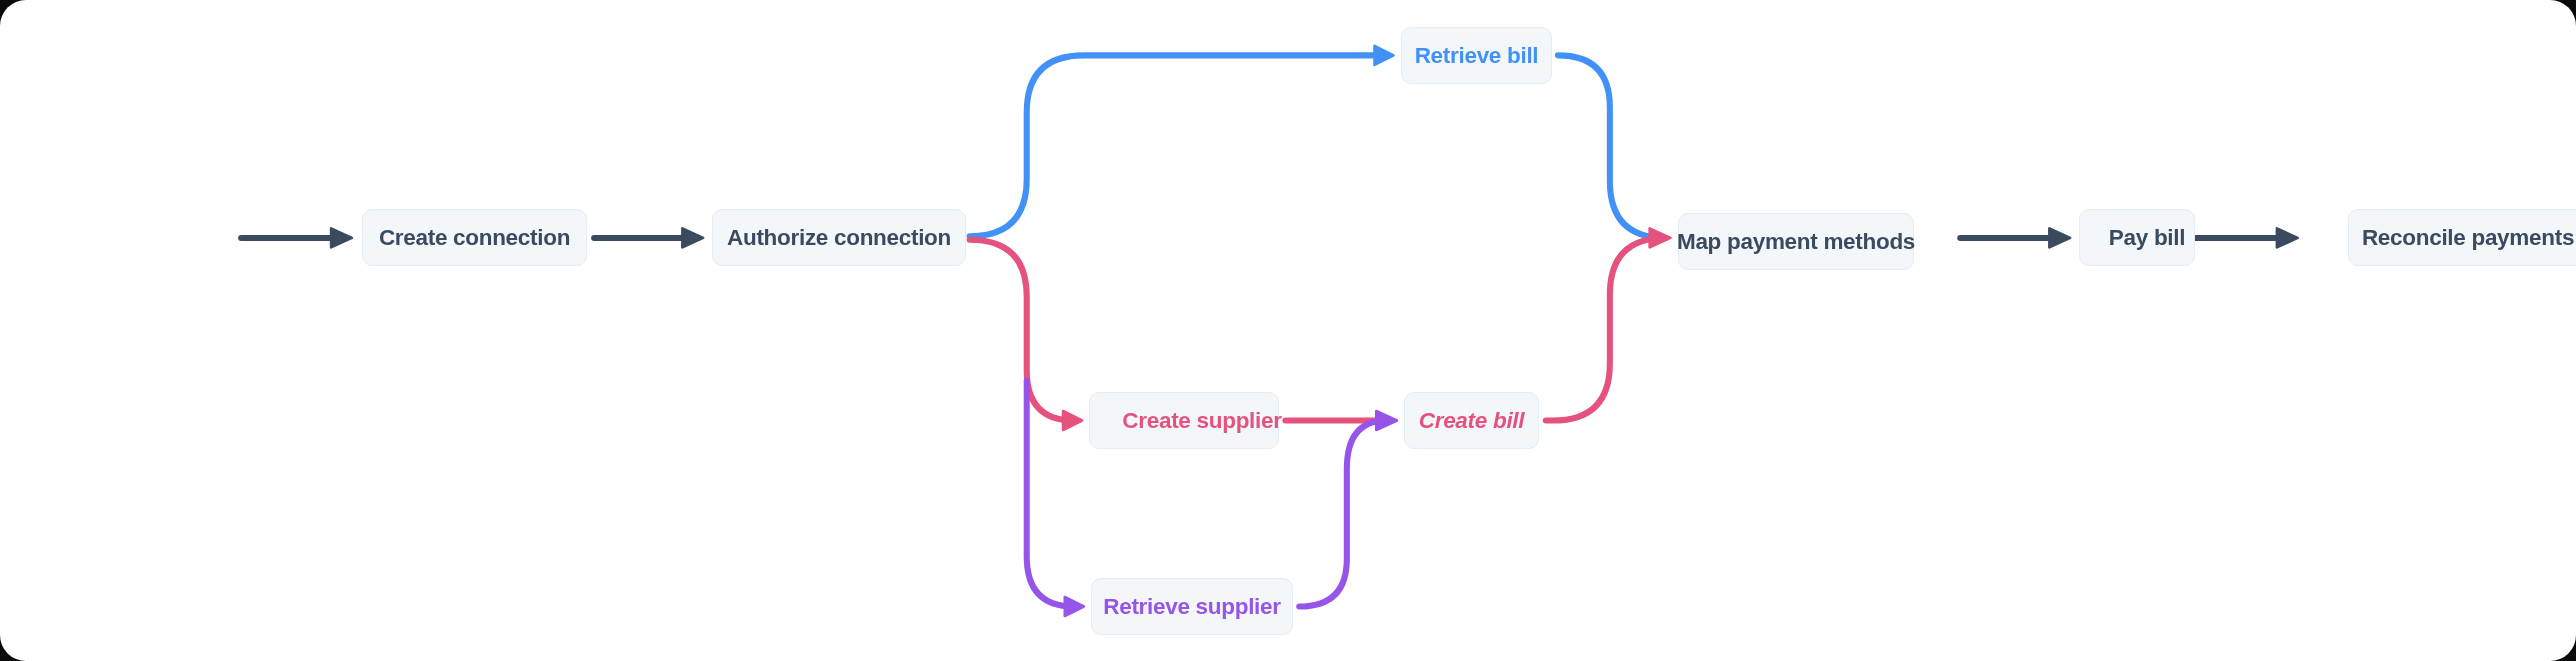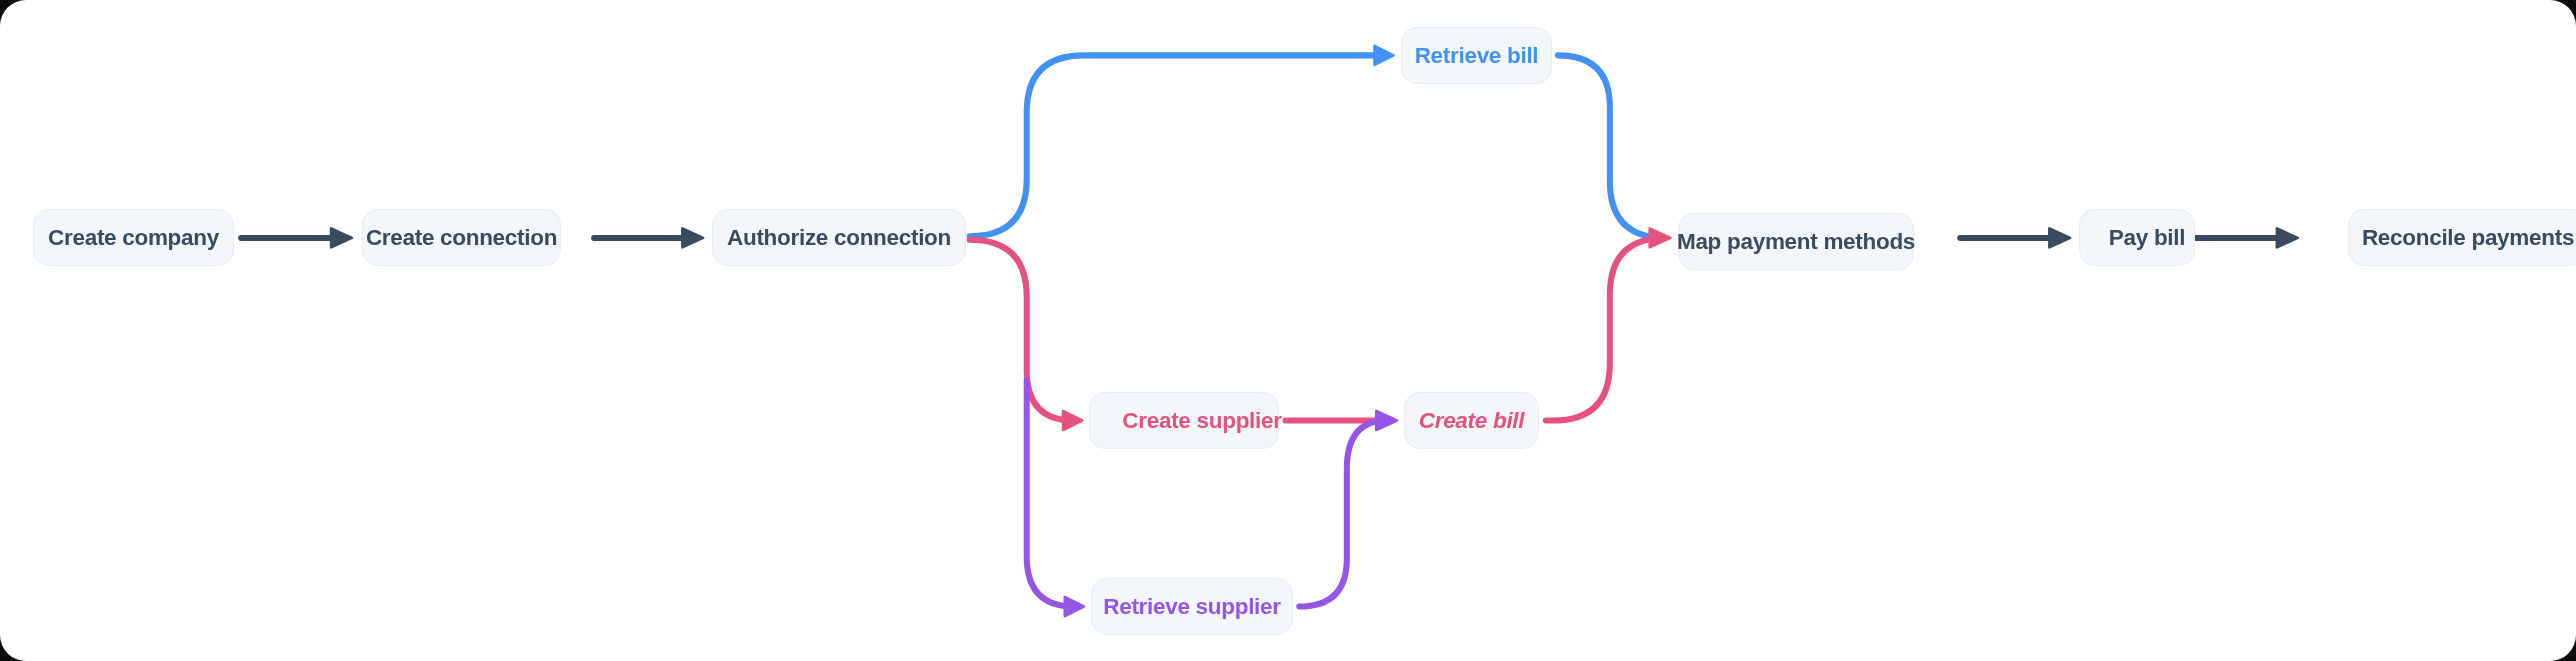--- a/index.html
+++ b/index.html
@@ -11,21 +11,21 @@
     overflow:hidden;
     font-family:"Liberation Sans","DejaVu Sans",sans-serif;
   }
   .edges{position:absolute;left:0;top:0;width:2576px;height:661px;display:block;}
   .node{
     position:absolute;
     display:flex;align-items:center;justify-content:center;
     height:57px;
     background:#f3f7fa;
     border:1.7px solid #e4ecf4;
-    border-radius:16px;
+    border-radius:10px;
     box-sizing:border-box;
     font-size:22.5px;font-weight:700;letter-spacing:-0.3px;
     white-space:nowrap;
     color:#3a4a60;
     cursor:default;
   }
   .node--slate{color:#3a4a60;}
   .node--blue{color:#4191f6;}
   .node--pink{color:#e5527d;}
   .node--purple{color:#9655e8;}
@@ -58,25 +58,22 @@
     <polygon points="1228,475 1250,486 1228,497" stroke-width="3" fill="#e5527d" stroke="#e5527d"></polygon>
     <path d="M1786,486 L1794,486 Q1860,486 1860,420 L1860,341 Q1860,275 1924,275" stroke-width="7" stroke="#e5527d"></path>
     <polygon points="1906,264 1930,275 1906,286" stroke-width="3" fill="#e5527d" stroke="#e5527d"></polygon>
 
     <path d="M1186,440 L1186,643 Q1186,701 1240,701" stroke-width="7" stroke="#9655e8"></path>
     <polygon points="1230,690 1252,701 1230,712" stroke-width="3" fill="#9655e8" stroke="#9655e8"></polygon>
     <path d="M1501,701 Q1556,701 1556,646 L1556,542 Q1556,486 1602,486" stroke-width="7" stroke="#9655e8"></path>
     <polygon points="1590,475 1614,486 1590,497" stroke-width="3" fill="#9655e8" stroke="#9655e8"></polygon>
   </svg>
 
-  <div class="node node--slate" style="left:33px;   top:209px; width:201px;">
-    <span>Create company</span>
-  </div>
 
-  <div class="node node--slate" style="left:362px;  top:209px; width:199px;">
+  <div class="node node--slate" style="left:362px;  top:209px; width:225px;">
     <span>Create connection</span>
   </div>
 
   <div class="node node--slate" style="left:712px;  top:209px; width:254px;">
     <span>Authorize connection</span>
   </div>
 
   <div class="node node--blue" style="left:1401px; top:27px;  width:151px;">
     <span>Retrieve bill</span>
   </div>

